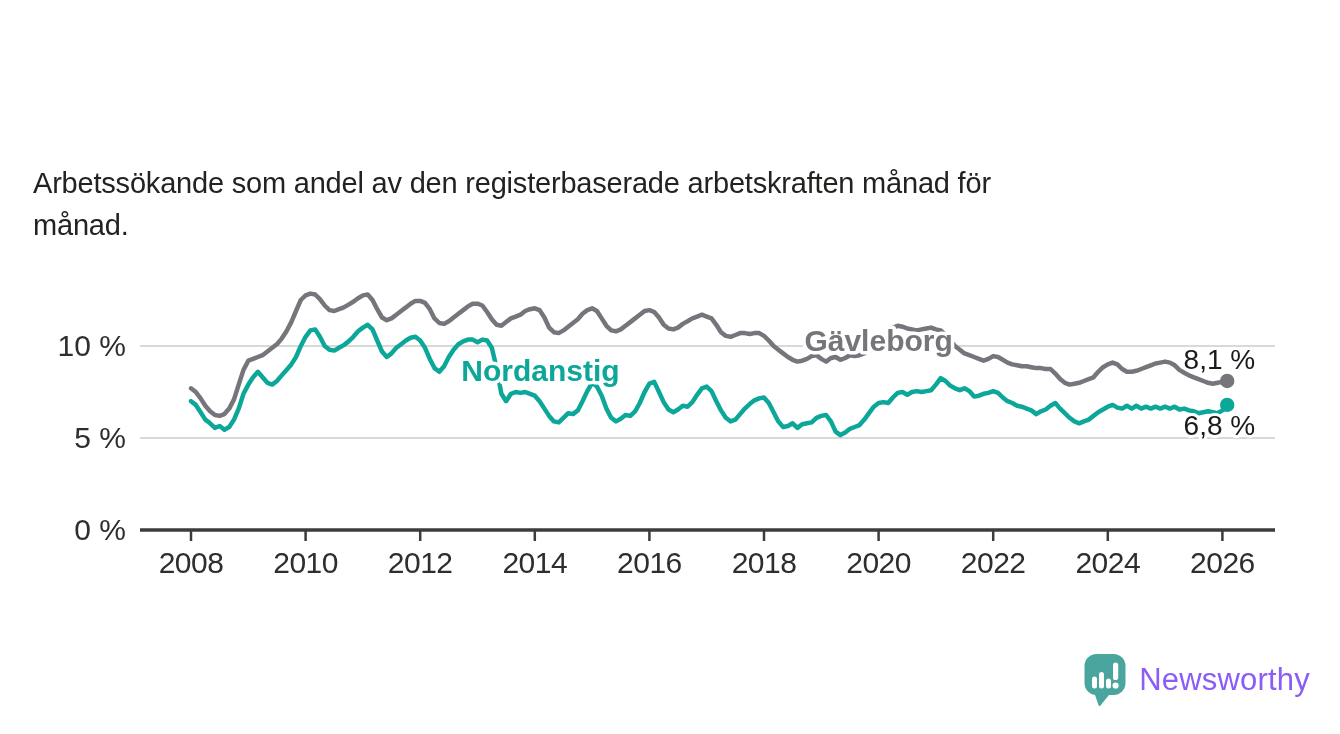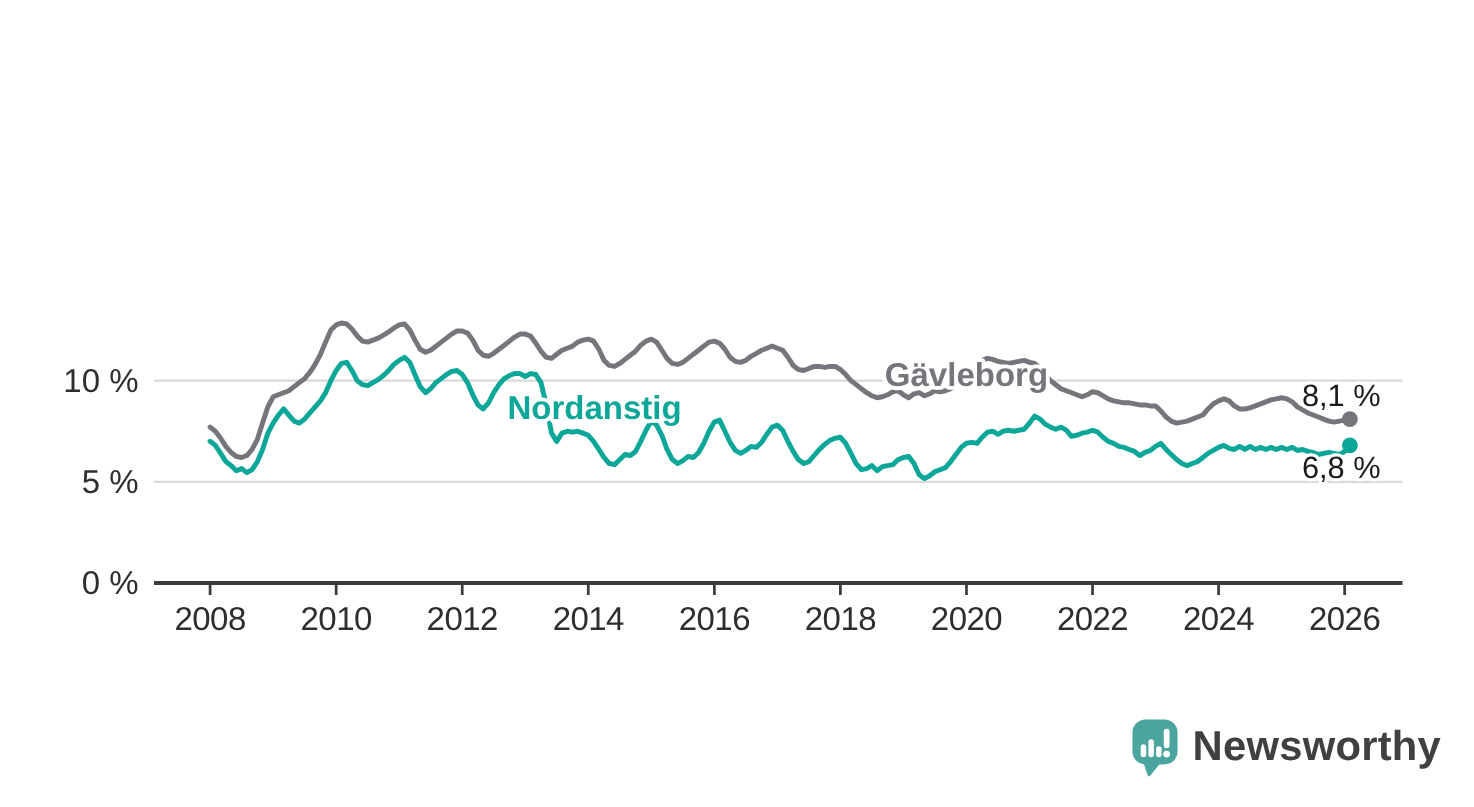--- a/index.html
+++ b/index.html
@@ -7,28 +7,32 @@
        font-family:"Liberation Sans","DejaVu Sans",sans-serif;}
   .page{position:absolute;inset:0;background:#ffffff;}
   .title{position:absolute;left:33px;top:28px;width:1280px;
          font-size:47px;font-weight:700;letter-spacing:-2px;color:#161613;line-height:1.1;}
   .subtitle{position:absolute;left:33px;top:133px;width:1230px;
             font-size:29px;font-weight:400;color:#222220;line-height:1.45;letter-spacing:-0.2px;}
   .subtitle span{display:block;}
   .chart-wrap{position:absolute;left:0;top:250px;width:1340px;height:345px;}
   .chart-wrap svg{display:block;}
   .logo{position:absolute;right:30px;top:653px;display:flex;align-items:center;gap:11px;}
-  .logo-text{font-size:38px;font-weight:700;color:#404040;letter-spacing:0.2px;}
+  .logo-text{font-size:31px;font-weight:400;color:#8b5cf6;letter-spacing:0.2px;}
 </style>
 </head>
 <body>
 
 <div class="page">
 
 
+  <p class="subtitle">
+    <span>Arbetssökande som andel av den registerbaserade arbetskraften månad för</span>
+    <span>månad.</span>
+  </p>
 
   <div class="chart-wrap">
     <svg id="chart-svg" width="1340" height="345" viewBox="0 0 1340 345">
         <line x1="140" y1="188" x2="1275" y2="188" stroke="#d9d9d9" stroke-width="2"></line>
         <line x1="140" y1="96" x2="1275" y2="96" stroke="#d9d9d9" stroke-width="2"></line>
         <text x="126" y="290" text-anchor="end" fill="#2e2e2e" font-size="30" font-family="Liberation Sans, sans-serif">0 %</text>
         <text x="126" y="198" text-anchor="end" fill="#2e2e2e" font-size="30" font-family="Liberation Sans, sans-serif">5 %</text>
         <text x="126" y="106" text-anchor="end" fill="#2e2e2e" font-size="30" font-family="Liberation Sans, sans-serif">10 %</text>
         <line x1="140" y1="280" x2="1275" y2="280" stroke="#3c3c3c" stroke-width="3.5"></line>
         <line x1="191" y1="281" x2="191" y2="291" stroke="#3c3c3c" stroke-width="2.5"></line>

